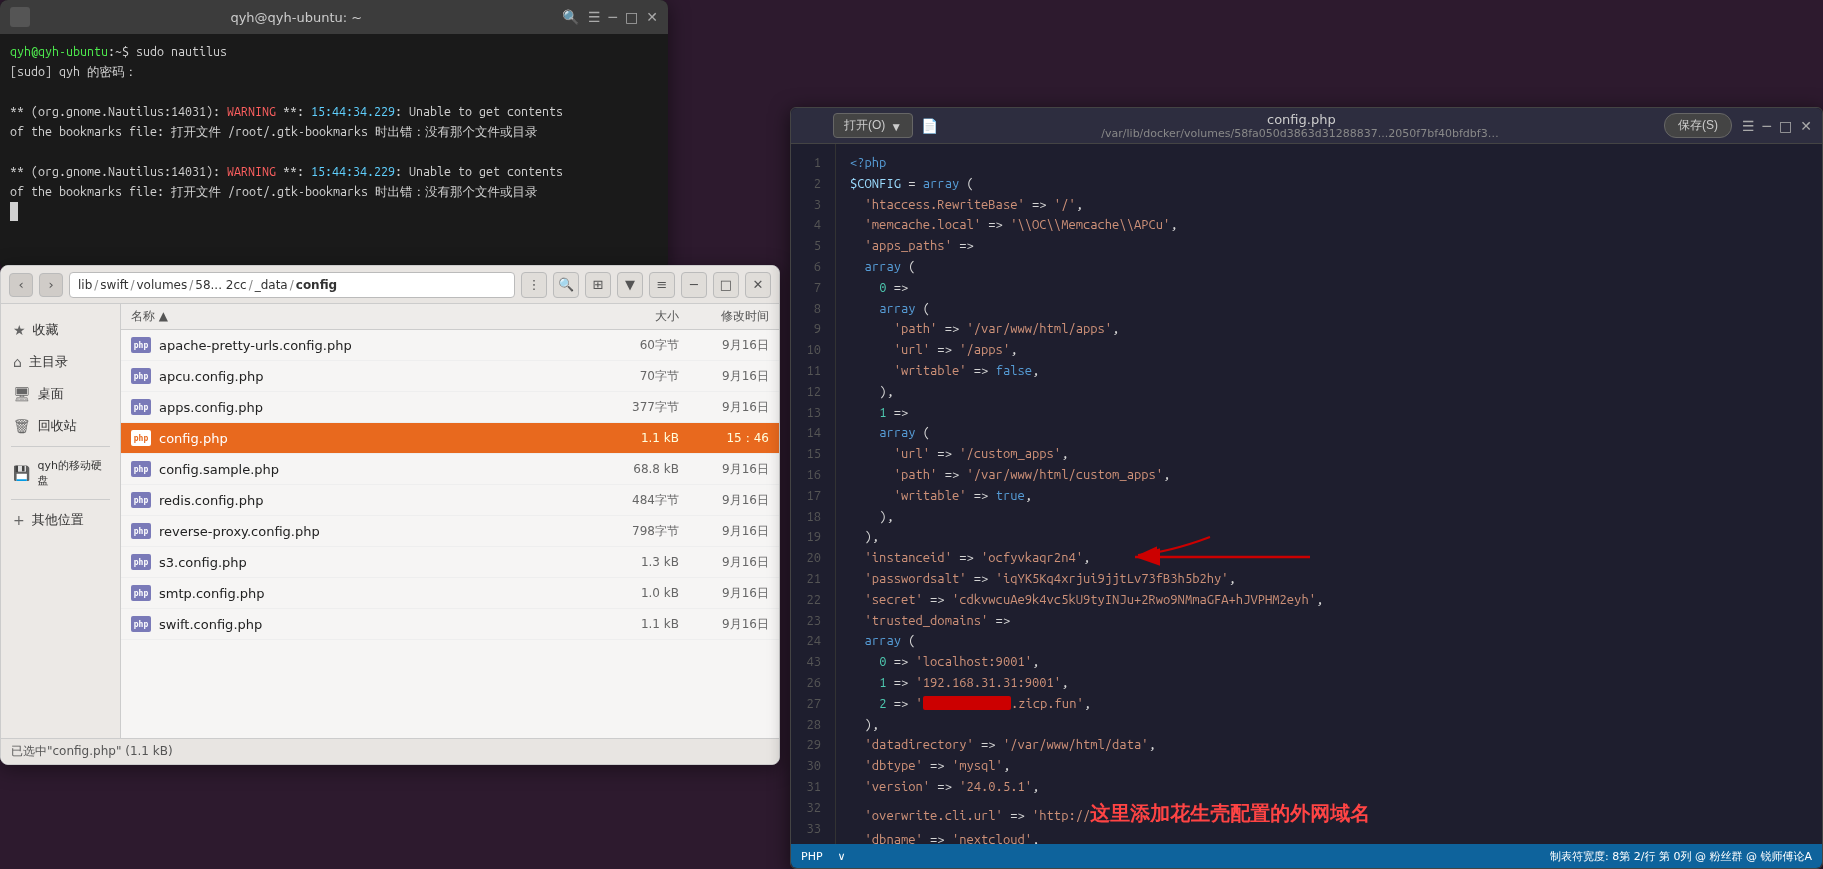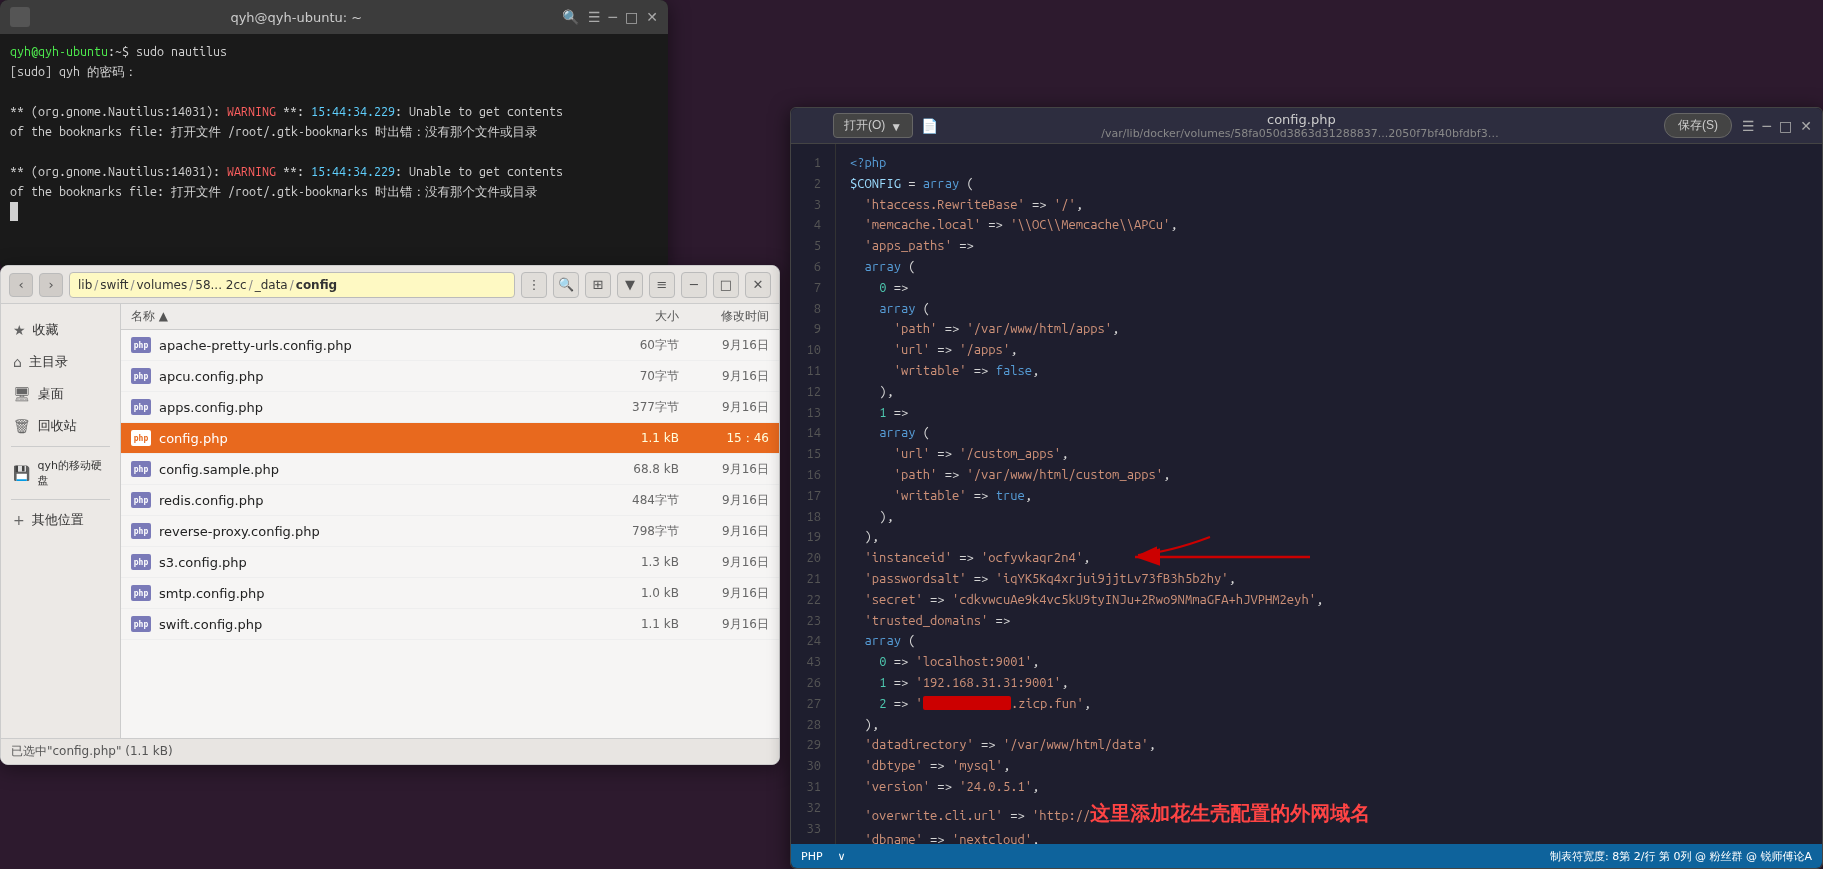--- a/index.html
+++ b/index.html
@@ -93,21 +93,21 @@
     .fm-nav-btn {
       width: 24px; height: 24px;
       background: #d0ccc8;
       border-radius: 4px;
       border: 1px solid #bbb;
       display: flex; align-items: center; justify-content: center;
       font-size: 13px; color: #555; cursor: pointer;
     }
     .fm-path {
       flex: 1;
-      background: #fef9c3;
+      background: #ffffff;
       border: 1px solid #bbb;
       border-radius: 4px;
       height: 26px;
       padding: 0 8px;
       font-size: 12px;
       color: #333;
       display: flex;
       align-items: center;
     }
     .fm-path span.path-sep { color: #888; margin: 0 2px; }

